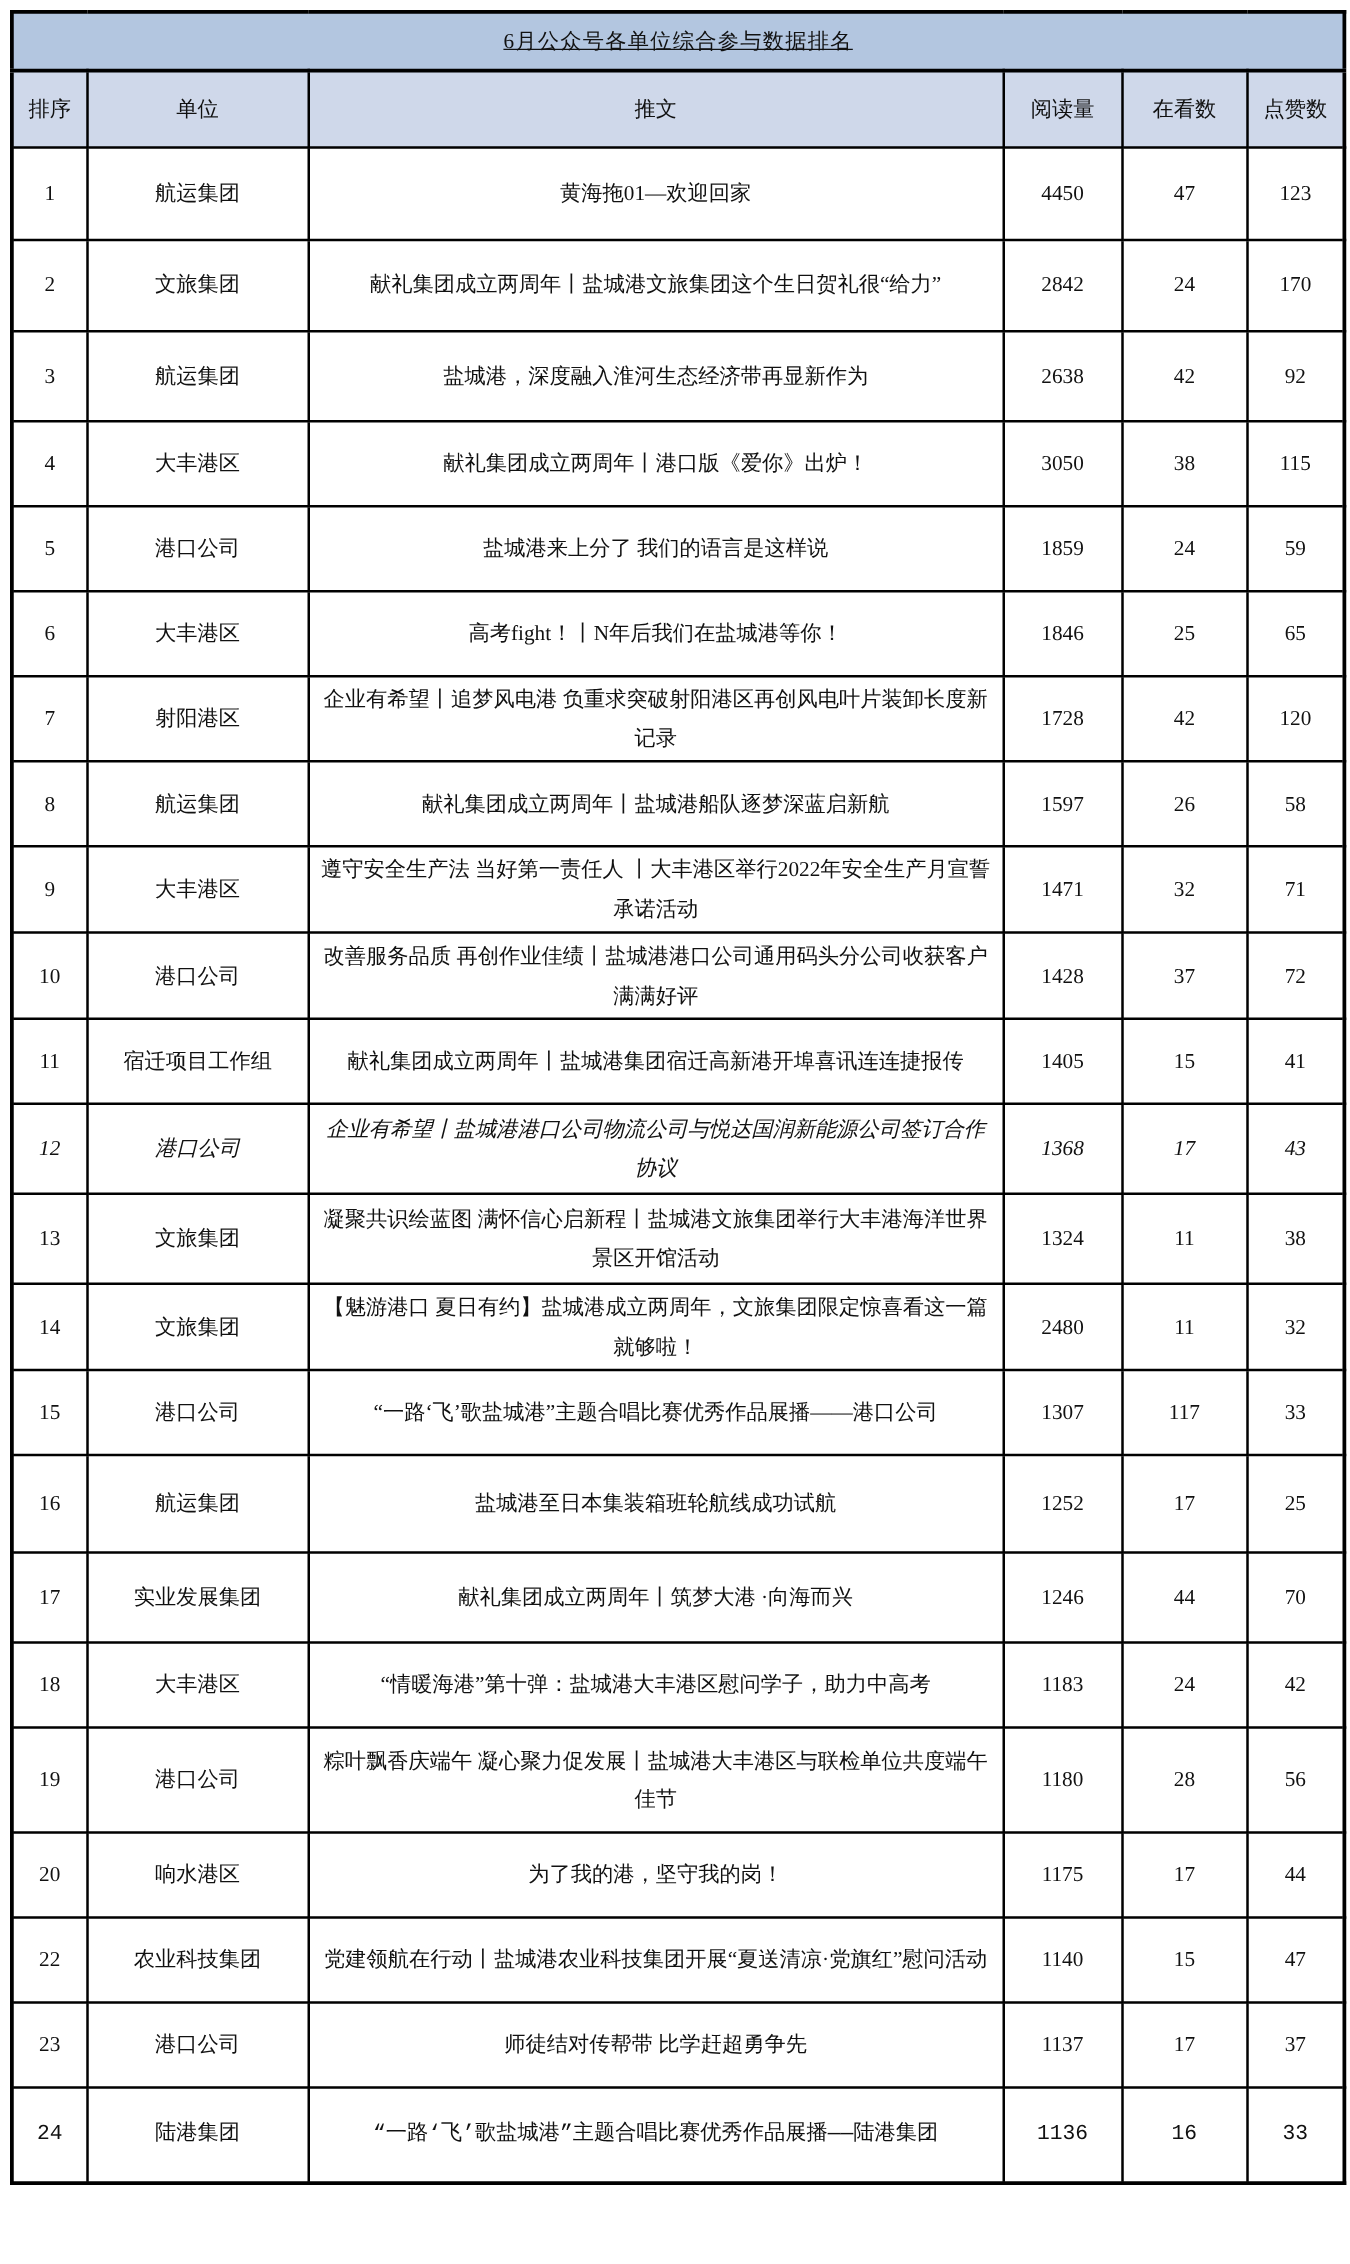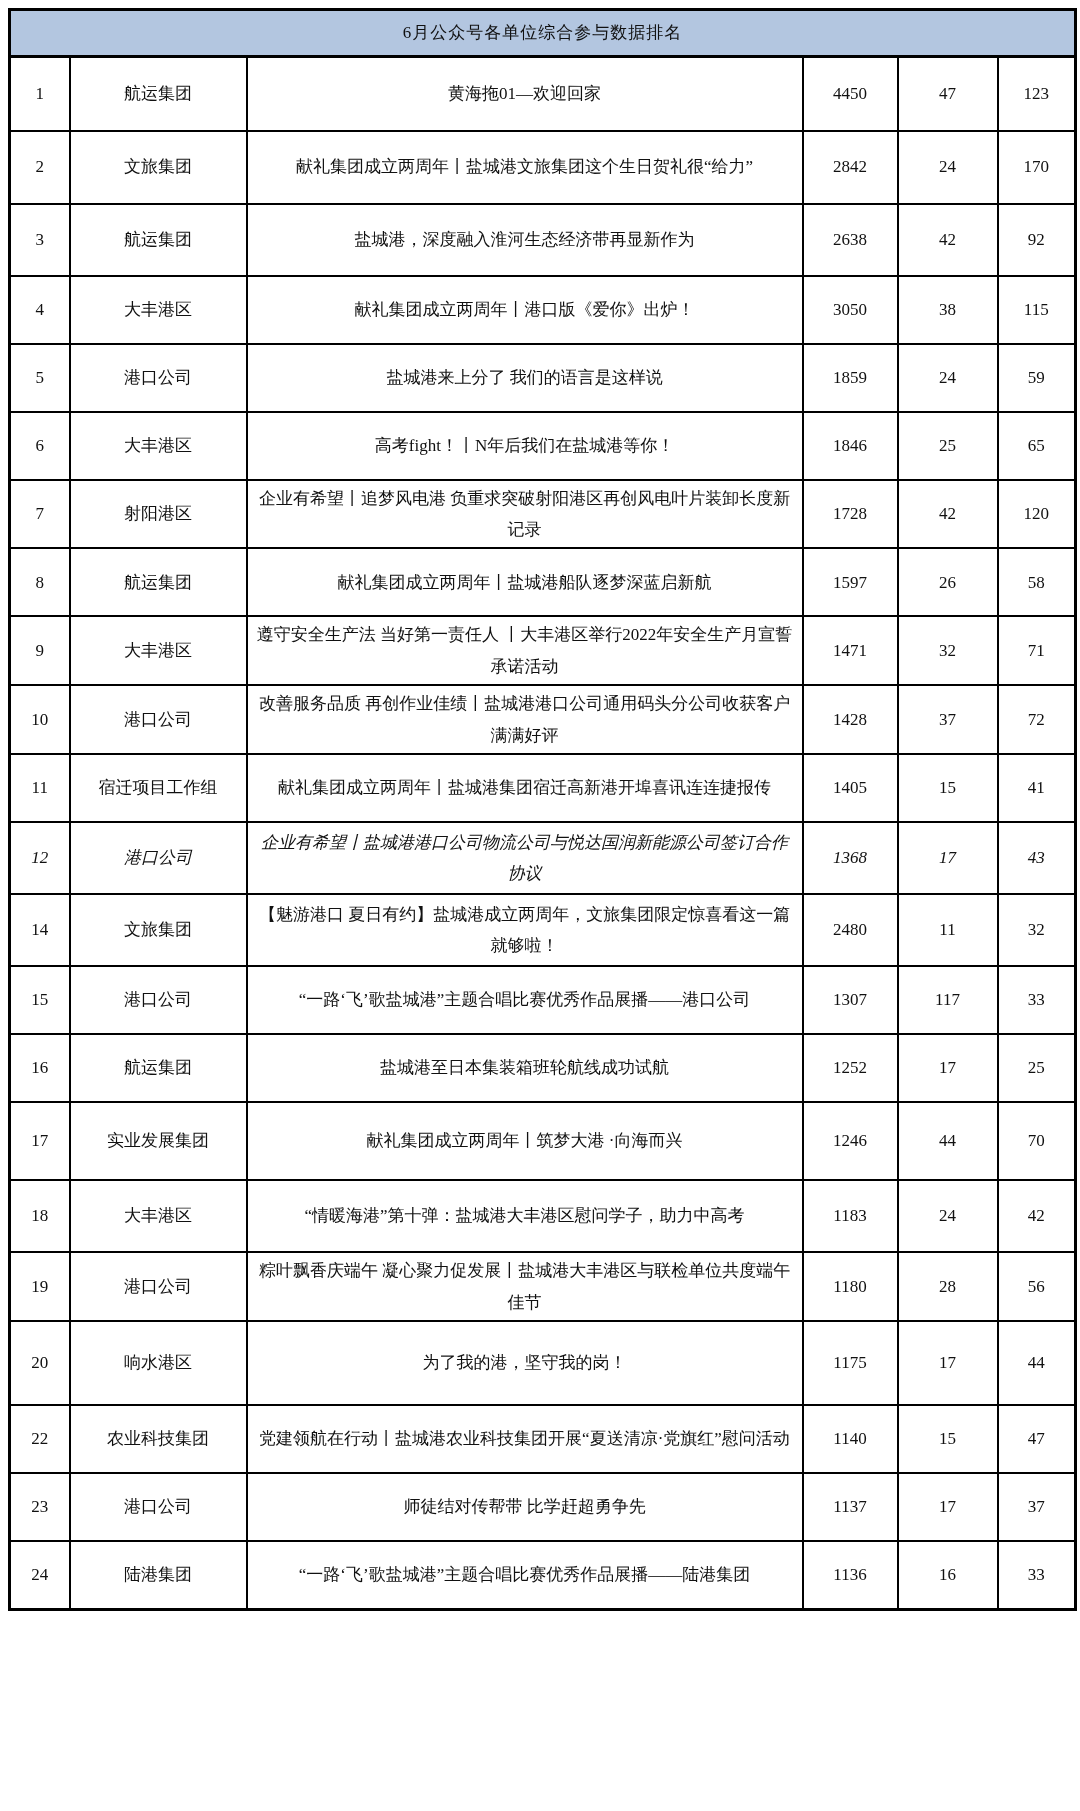--- a/index.html
+++ b/index.html
@@ -39,20 +39,21 @@
     padding: 2px 8px;
     box-sizing: border-box;
     word-break: break-all;
   }
   tr.title-row th {
     background: #b3c6e0;
     height: 47px;
     font-size: 17px;
     letter-spacing: 1px;
     border-bottom: 3px solid #000000;
+    text-decoration: underline;
   }
   tr.header-row th {
     background: #cfd8ea;
     height: 61px;
     font-size: 17px;
   }
   table.rank-table { border: 3px solid #000000; }
 
   tbody tr { height: 68px; background: #ffffff; }
   tbody tr:nth-child(1)  { height: 74px; }
@@ -79,20 +80,28 @@
       <col class="c-unit">
       <col class="c-tweet">
       <col class="c-reads">
       <col class="c-watch">
       <col class="c-likes">
     </colgroup>
     <thead>
       <tr class="title-row">
         <th colspan="6">6月公众号各单位综合参与数据排名</th>
       </tr>
+      <tr class="header-row">
+        <th>排序</th>
+        <th>单位</th>
+        <th>推文</th>
+        <th>阅读量</th>
+        <th>在看数</th>
+        <th>点赞数</th>
+      </tr>
     </thead>
     <tbody>
   <tr>
     <td class="c-rank">1</td>
     <td class="c-unit">航运集团</td>
     <td class="c-tweet">黄海拖01—欢迎回家</td>
     <td class="c-num">4450</td>
     <td class="c-num">47</td>
     <td class="c-num">123</td>
   </tr>
@@ -189,20 +198,28 @@
 
   <tr>
     <td class="c-rank">12</td>
     <td class="c-unit">港口公司</td>
     <td class="c-tweet">企业有希望丨盐城港港口公司物流公司与悦达国润新能源公司签订合作协议</td>
     <td class="c-num">1368</td>
     <td class="c-num">17</td>
     <td class="c-num">43</td>
   </tr>
 
+  <tr>
+    <td class="c-rank">13</td>
+    <td class="c-unit">文旅集团</td>
+    <td class="c-tweet">凝聚共识绘蓝图  满怀信心启新程丨盐城港文旅集团举行大丰港海洋世界景区开馆活动</td>
+    <td class="c-num">1324</td>
+    <td class="c-num">11</td>
+    <td class="c-num">38</td>
+  </tr>
 
   <tr>
     <td class="c-rank">14</td>
     <td class="c-unit">文旅集团</td>
     <td class="c-tweet">【魅游港口 夏日有约】盐城港成立两周年，文旅集团限定惊喜看这一篇就够啦！</td>
     <td class="c-num">2480</td>
     <td class="c-num">11</td>
     <td class="c-num">32</td>
   </tr>
 

